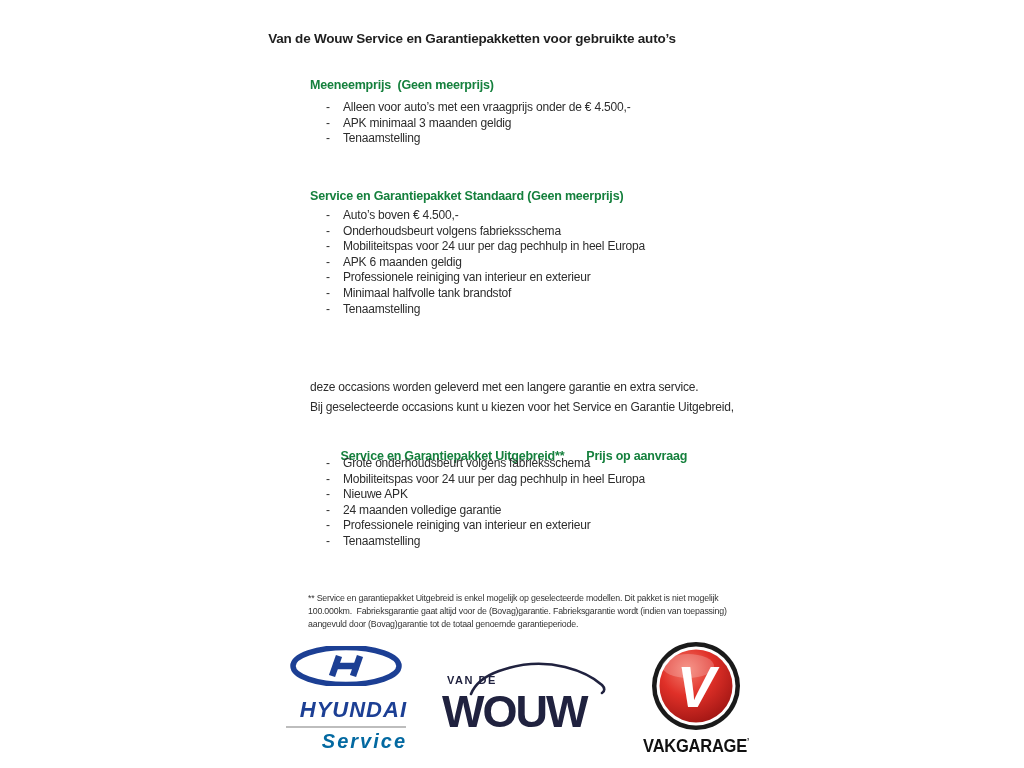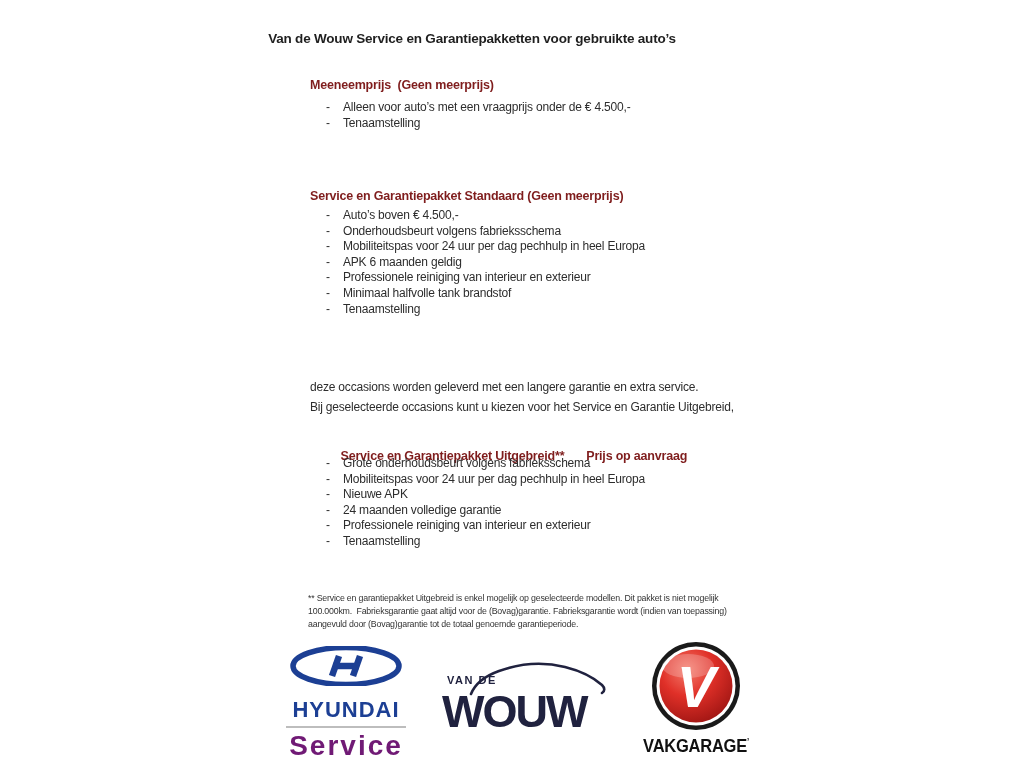--- a/index.html
+++ b/index.html
@@ -15,21 +15,21 @@
   .abs { position: absolute; }
 
   .doc-title {
     left: 0; top: 31px; width: 944px;
     text-align: center;
     font-size: 13.5px; font-weight: bold; color: #1f1f1f;
     white-space: pre-wrap;
   }
   .heading {
     left: 310px; width: 470px;
-    font-size: 12.5px; font-weight: bold; color: #7f1d1d;
+    font-size: 12.5px; font-weight: bold; color: #15803d;
     white-space: pre-wrap;
   }
   .heading .price { margin-left: 22px; }
 
   ul.dashlist {
     left: 310px; width: 424px;
     list-style: none;
     font-size: 12px; line-height: 15.6px;
   }
   ul.dashlist li { position: relative; padding-left: 33px; }
@@ -45,29 +45,29 @@
   }
 
   .footnote {
     left: 308px; width: 430px;
     font-size: 8.8px; line-height: 13.2px; color: #333333;
     letter-spacing: -0.2px;
   }
   .footnote div { white-space: pre-wrap; }
 
   
-  .logo-hyundai { left: 285px; top: 646px; width: 122px; text-align: center; }
+  .logo-hyundai { left: 285px; top: 646px; width: 122px; text-align: right; font-style: italic; }
   .hyundai-wordmark {
     margin-top: 7px;
     font-size: 22px; font-weight: bold; color: #1c3f94;
     letter-spacing: 1px;
   }
   .hyundai-divider { margin: 3px 1px 2px 1px; height: 2px; background: #bdbdbd; }
   .hyundai-subtitle {
-    font-size: 28px; font-weight: bold; color: #701a75;
+    font-size: 20px; font-weight: bold; color: #0369a1;
     letter-spacing: 2px;
   }
 
   .logo-wouw { left: 441px; top: 660px; width: 168px; height: 78px; }
 
   .logo-vakgarage { left: 633px; top: 640px; width: 126px; text-align: center; }
   .vakgarage-wordmark {
     margin-top: -2px;
     font-size: 19px; font-weight: bold; color: #111111;
     letter-spacing: -0.3px;
@@ -80,20 +80,21 @@
   svg text { font-family: "Liberation Sans", sans-serif; }
 </style>
 </head>
 <body>
 
 <div class="abs doc-title">Van de Wouw Service en Garantiepakketten voor gebruikte auto’s</div>
 
 <div class="abs heading" style="top:78px;">Meeneemprijs  (Geen meerprijs)</div>
 <ul class="abs dashlist" style="top:100px;">
   <li><span>Alleen voor auto’s met een vraagprijs onder de € 4.500,-</span></li>
+  <li><span>APK minimaal 3 maanden geldig</span></li>
   <li><span>Tenaamstelling</span></li>
 </ul>
 
 <div class="abs heading" style="top:189px;">Service en Garantiepakket Standaard (Geen meerprijs)</div>
 <ul class="abs dashlist" style="top:208px;">
   <li><span>Auto’s boven € 4.500,-</span></li>
   <li><span>Onderhoudsbeurt volgens fabrieksschema</span></li>
   <li><span>Mobiliteitspas voor 24 uur per dag pechhulp in heel Europa</span></li>
   <li><span>APK 6 maanden geldig</span></li>
   <li><span>Professionele reiniging van interieur en exterieur</span></li>

